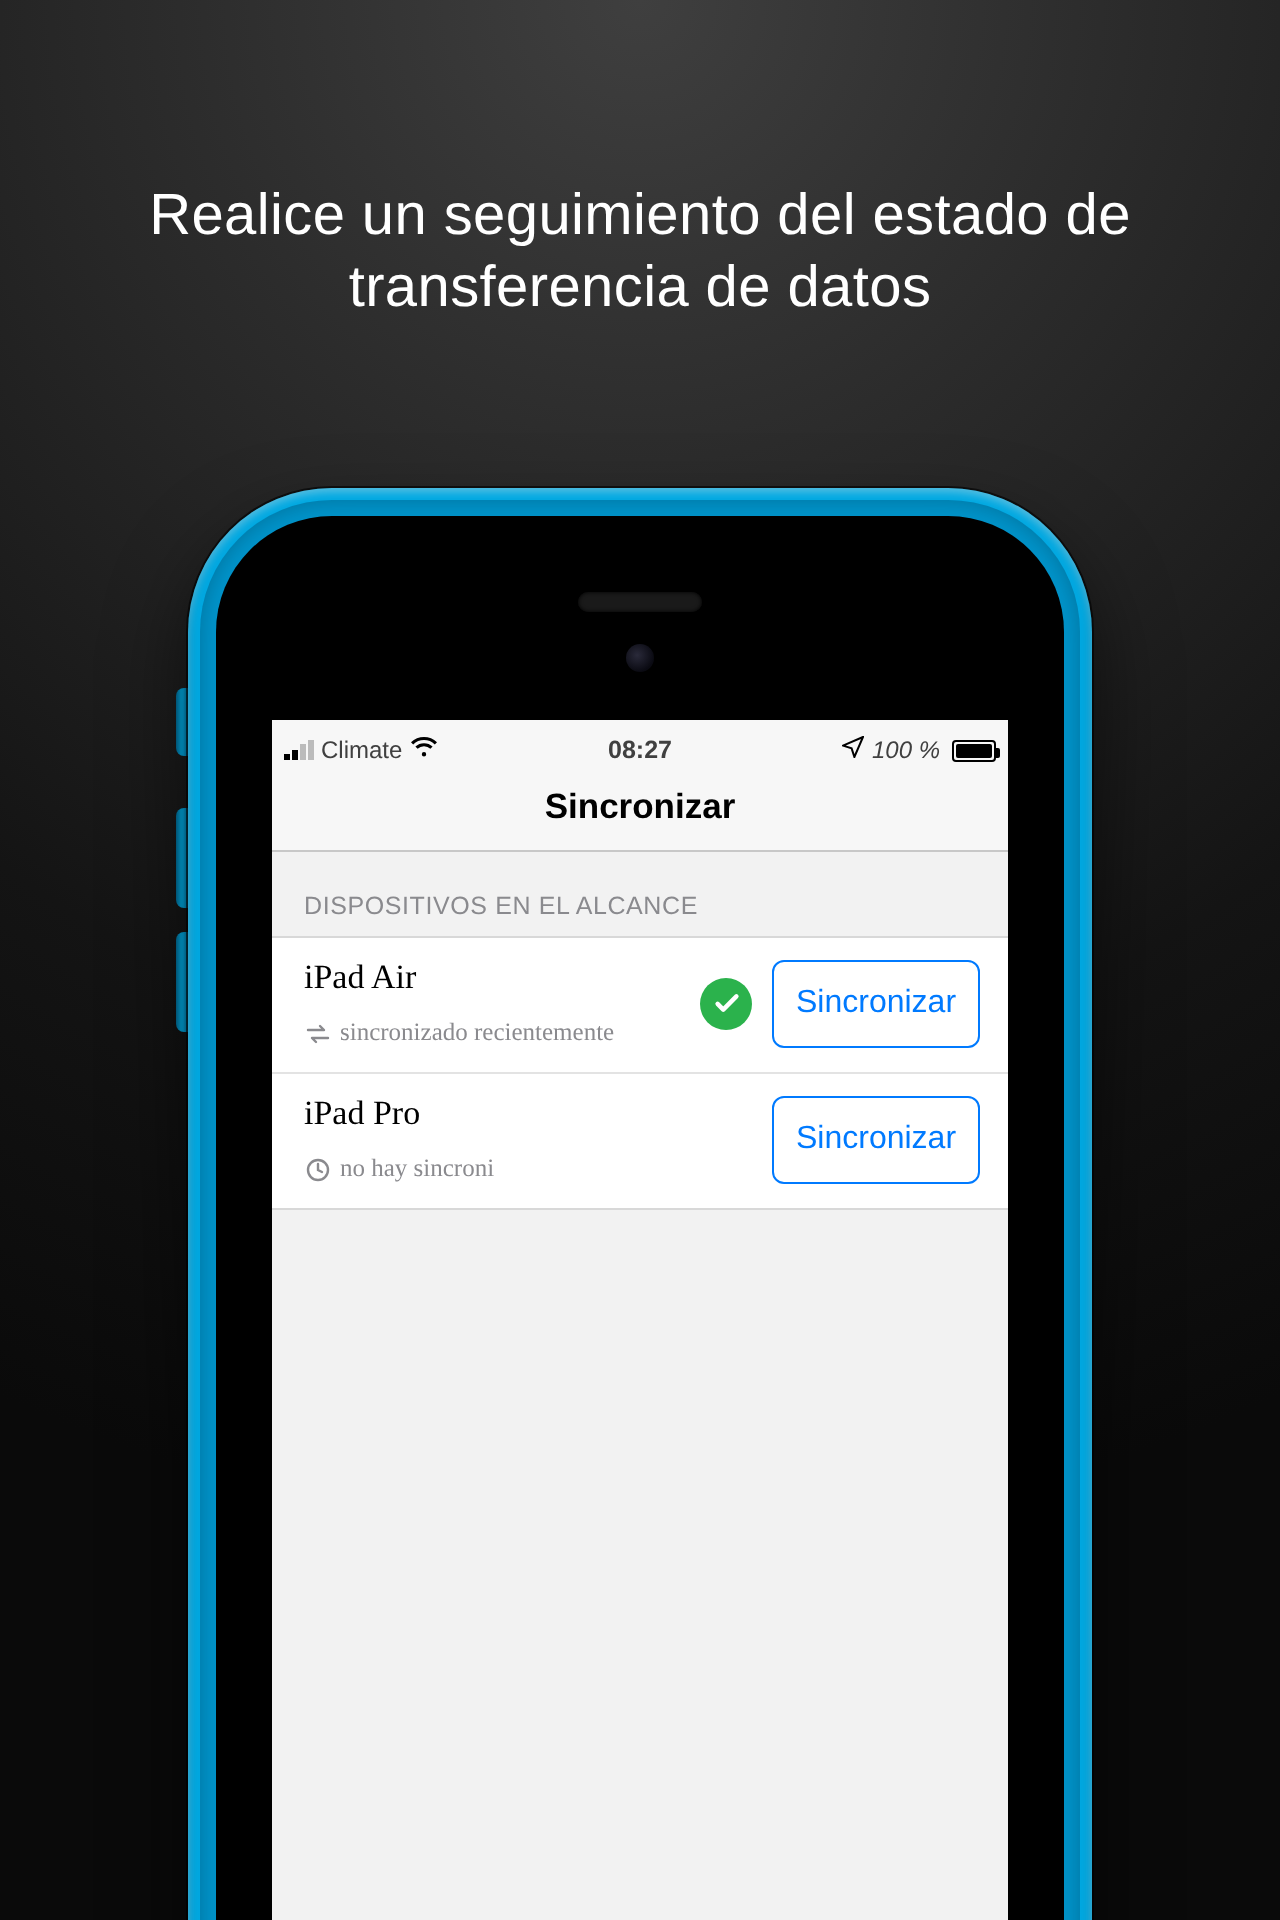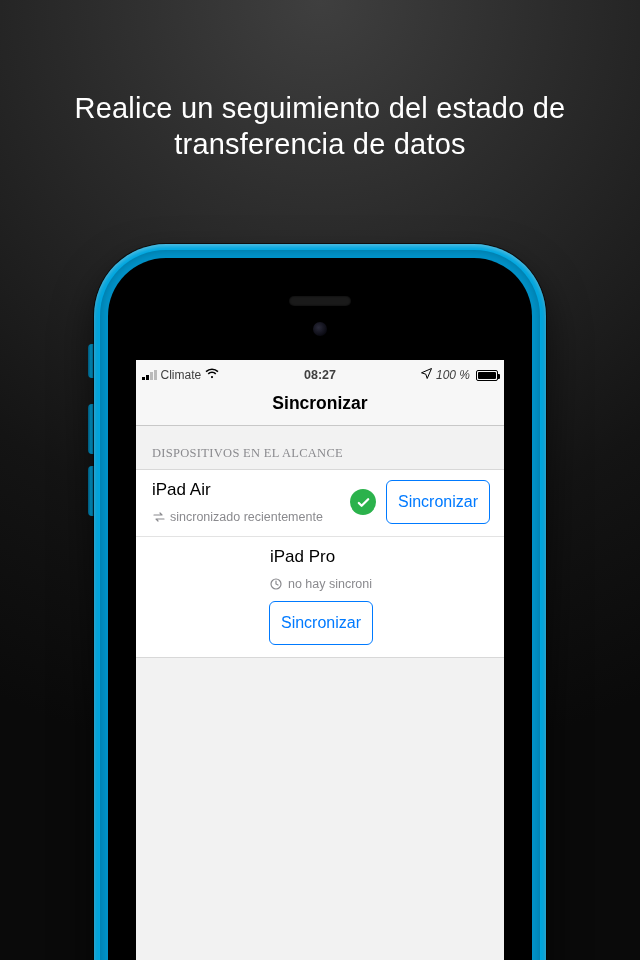--- a/index.html
+++ b/index.html
@@ -143,38 +143,37 @@
     color: #000;
   }
 
   
   .sect-head {
     padding: 20px 4px 8px 16px;
     font-size: 12.5px;
     color: #8a8a8e;
     letter-spacing: 0.3px;
     text-transform: uppercase;
-    font-family: Liberation Serif, serif;
   }
 
   
   .list {
     background: #fff;
     border-top: 1px solid #d8d8d8;
     border-bottom: 1px solid #d8d8d8;
   }
   .row {
     display: flex;
     align-items: center;
     padding: 10px 14px 12px 16px;
     gap: 10px;
     border-bottom: 1px solid #e3e3e3;
   }
-  .row:last-child { border-bottom: none; flex-direction: column; }
-  .row-info { flex: 1; min-width: 0; }
+  .row:last-child { border-bottom: none; }
+  .row-info { flex: 1; min-width: 0; font-family: Liberation Serif, serif; }
   .dev-name { font-size: 17px; color: #000; font-weight: 400; margin-bottom: 3px;}
   .meta { display: flex; align-items: center; gap: 5px; font-size: 12.5px; margin-top: 2px;}
   .meta.recent { color: #2bb24c; }
   .meta.dim { color: #8a8a8e; margin-top: 10px; }
   .meta .mi { width: 13px; display:inline-flex; justify-content:center; font-size:12px;}
   .meta .txt { white-space: nowrap; overflow: hidden; text-overflow: ellipsis; }
 
   .check {
     width: 26px; height: 26px; border-radius: 50%;
     background: #2bb24c;

